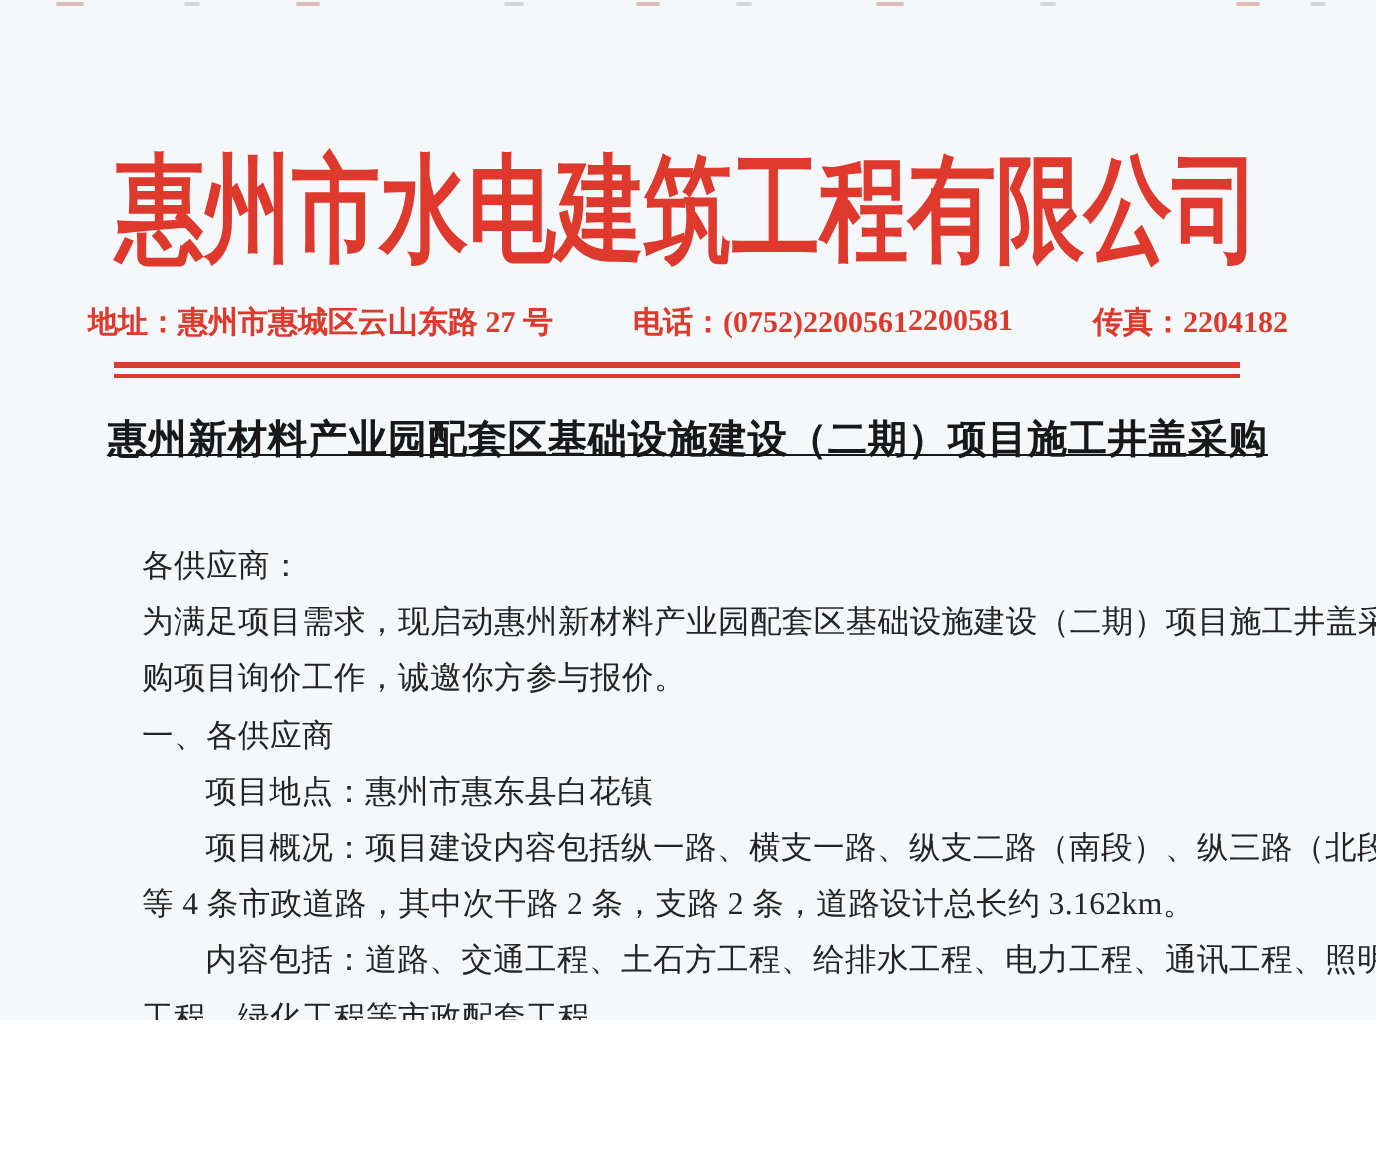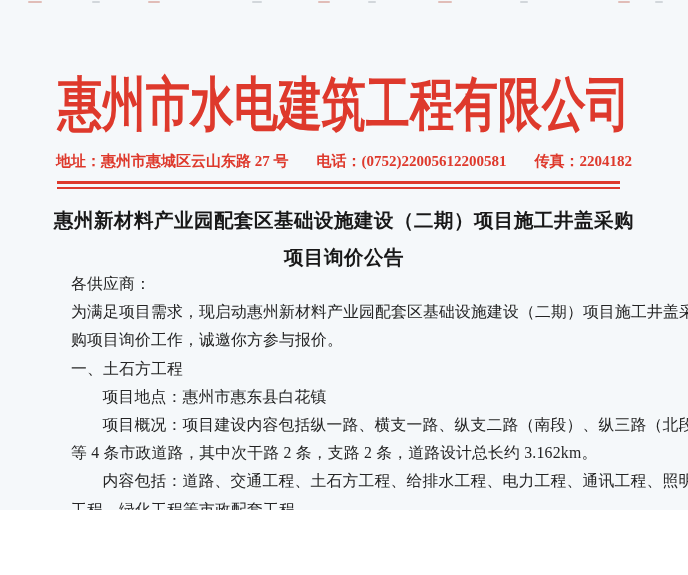--- a/index.html
+++ b/index.html
@@ -35,40 +35,41 @@
     white-space: nowrap;
   }
   .contact-line {
     position: absolute; top: 152px; left: 0; width: 688px;
     display: flex; justify-content: center; align-items: center;
     font-size: 15px; font-weight: 700;
     color: var(--header-red, #de392c);
     white-space: nowrap;
   }
   .contact-line .seg { margin: 0 0; }
-  .contact-line .gap-lg { margin-left: 28px; }
+  .contact-line .gap-lg { margin-left: 40px; }
   .contact-line .gap-md { }
   .rule-thick {
     position: absolute; top: 181px; left: 57px; width: 563px; height: 3px;
     background: var(--header-red, #de392c);
   }
   .rule-thin {
     position: absolute; top: 187px; left: 57px; width: 563px; height: 1.5px;
     background: var(--header-red, #de392c);
   }
 
   
   .doc-title {
     position: absolute; top: 202px; left: 0; width: 688px;
     text-align: center;
     color: #181818;
     font-weight: 700;
     font-size: 19.5px;
     line-height: 37px;
     letter-spacing: 0.5px;
+    text-decoration: underline;
   }
   .doc-title .t-line { white-space: nowrap; }
 
   
   .bodytext {
     position: absolute; top: 270px; left: 71px; width: 550px;
     color: var(--ink, #242424);
     font-size: 15.8px;
     letter-spacing: 0.2px;
   }
@@ -119,28 +120,27 @@
     <span class="seg gap-lg">电话：(0752)2200561</span>
     <span class="seg gap-md">2200581</span>
     <span class="seg gap-lg">传真：2204182</span>
   </div>
 
   <div class="rule-thick"></div>
   <div class="rule-thin"></div>
 
   <div class="doc-title">
     <div class="t-line">惠州新材料产业园配套区基础设施建设（二期）项目施工井盖采购</div>
-    <div class="t-line">项目询价公告</div>
   </div>
 
   <div class="bodytext">
     <div class="ln">各供应商：</div>
     <div class="ln">为满足项目需求，现启动惠州新材料产业园配套区基础设施建设（二期）项目施工井盖采</div>
     <div class="ln">购项目询价工作，诚邀你方参与报价。</div>
-    <div class="ln">一、土石方工程</div>
+    <div class="ln">一、各供应商</div>
     <div class="ln ind">项目地点：惠州市惠东县白花镇</div>
     <div class="ln ind">项目概况：项目建设内容包括纵一路、横支一路、纵支二路（南段）、纵三路（北段）</div>
     <div class="ln">等 4 条市政道路，其中次干路 2 条，支路 2 条，道路设计总长约 3.162km。</div>
     <div class="ln ind">内容包括：道路、交通工程、土石方工程、给排水工程、电力工程、通讯工程、照明</div>
     <div class="ln">工程、绿化工程等市政配套工程。</div>
   </div>
 
   <div class="stamp">
     <div class="stamp-ring"></div>
     <span class="stamp-char" style="--a:-52deg">水</span>

